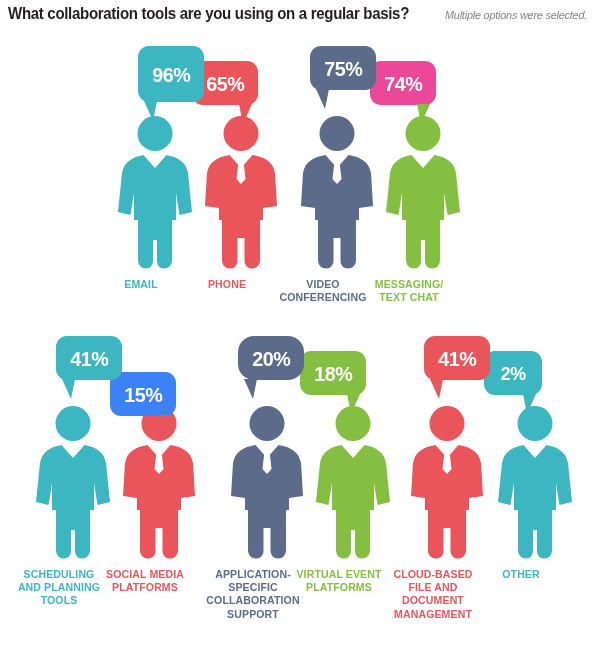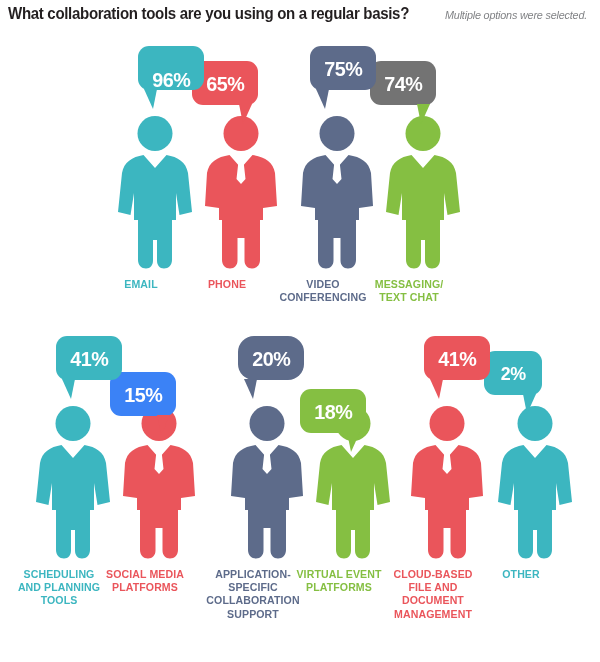--- a/index.html
+++ b/index.html
@@ -112,21 +112,21 @@
 <body>
 
 <div id="header">
   <span class="q">What collaboration tools are you using on a regular basis?</span>
   <span class="note">Multiple options were selected.</span>
 </div>
 
 <div id="chart">
 
   <div class="person-slot" style="left:104px; top:0px;">
-    <div class="bubble" style="left:34px; top:16px; width:66px; height:44px; background:#3CB6C0; color:#3CB6C0; z-index:3;align-items:flex-end;">
+    <div class="bubble" style="left:34px; top:16px; width:66px; height:56px; background:#3CB6C0; color:#3CB6C0; z-index:3;">
       <span class="pct" style="color:#fff">96%</span>
       <span class="tail"></span>
     </div>
     <svg class="figure" style="left:14px; top:86px;" width="74" height="154" viewBox="0 0 74 154">
       <circle cx="37" cy="17.5" r="17.5" fill="#3CB6C0"></circle>
       <path fill="#3CB6C0" d="M25.5,39 L37,52 L48.5,39 C60,41 68,46 70,57 L74,96 L61.5,99 L58,77 L58,104 L16,104 L16,77 L12.5,99 L0,96 L4,57 C6,46 14,41 25.5,39 Z"></path>
       <path fill="#3CB6C0" d="M20,104 L54,104 L54,144 C54,149 50.5,152.5 46,152.5 C41.5,152.5 39,149 39,144.5 L39,124 L35,124 L35,144.5 C35,149 32.5,152.5 28,152.5 C23.5,152.5 20,149 20,144 Z"></path>
       <path fill="#ffffff" d="M34,39 L40,39 L37,46 Z"></path>
     </svg>
     <div class="plabel" style="left:-23px; top:248px; color:#3CB6C0;">
@@ -161,21 +161,21 @@
       <path fill="#5D6B8A" d="M18,104 L56,104 L56,144 C56,149 52.5,152.5 48,152.5 C43.5,152.5 40.5,149 40.5,144.5 L40.5,122 L33.5,122 L33.5,144.5 C33.5,149 30.5,152.5 26,152.5 C21.5,152.5 18,149 18,144 Z"></path>
       <path fill="#ffffff" d="M33.5,39 L40.5,39 L39.5,45 L41.5,63 L37,68 L32.5,63 L34.5,45 Z"></path>
     </svg>
     <div class="plabel" style="left:-23px; top:248px; color:#5D6B8A;">
       <div>VIDEO</div>
       <div>CONFERENCING</div>
     </div>
   </div>
 
   <div class="person-slot" style="left:372px; top:0px;">
-    <div class="bubble" style="left:-2px; top:31px; width:66px; height:44px; background:#737373; color:#85BF42; z-index:2;">
+    <div class="bubble" style="left:-2px; top:31px; width:66px; height:44px; background:#ec4899; color:#85BF42; z-index:2;">
       <span class="pct" style="color:#fff">74%</span>
       <span class="tail" style="left:auto; right:6px; border-left:4px solid transparent; border-right:9px solid transparent;"></span>
     </div>
     <svg class="figure" style="left:14px; top:86px;" width="74" height="154" viewBox="0 0 74 154">
       <circle cx="37" cy="17.5" r="17.5" fill="#85BF42"></circle>
       <path fill="#85BF42" d="M25.5,39 L37,52 L48.5,39 C60,41 68,46 70,57 L74,96 L61.5,99 L58,77 L58,104 L16,104 L16,77 L12.5,99 L0,96 L4,57 C6,46 14,41 25.5,39 Z"></path>
       <path fill="#85BF42" d="M20,104 L54,104 L54,144 C54,149 50.5,152.5 46,152.5 C41.5,152.5 39,149 39,144.5 L39,124 L35,124 L35,144.5 C35,149 32.5,152.5 28,152.5 C23.5,152.5 20,149 20,144 Z"></path>
       <path fill="#ffffff" d="M34,39 L40,39 L37,46 Z"></path>
     </svg>
     <div class="plabel" style="left:-23px; top:248px; color:#85BF42;">
@@ -232,21 +232,21 @@
     </svg>
     <div class="plabel" style="left:-23px; top:242px; color:#5D6B8A;">
       <div>APPLICATION-</div>
       <div>SPECIFIC</div>
       <div>COLLABORATION</div>
       <div>SUPPORT</div>
     </div>
   </div>
 
   <div class="person-slot" style="left:302px; top:296px;">
-    <div class="bubble" style="left:-2px; top:25px; width:66px; height:44px; background:#85BF42; color:#85BF42; z-index:2;margin-top:38px;">
+    <div class="bubble" style="left:-2px; top:25px; width:66px; height:44px; background:#85BF42; color:#85BF42; z-index:2;">
       <span class="pct" style="color:#fff">18%</span>
       <span class="tail" style="left:auto; right:6px; border-left:4px solid transparent; border-right:9px solid transparent;"></span>
     </div>
     <svg class="figure" style="left:14px; top:80px;" width="74" height="154" viewBox="0 0 74 154">
       <circle cx="37" cy="17.5" r="17.5" fill="#85BF42"></circle>
       <path fill="#85BF42" d="M25.5,39 L37,52 L48.5,39 C60,41 68,46 70,57 L74,96 L61.5,99 L58,77 L58,104 L16,104 L16,77 L12.5,99 L0,96 L4,57 C6,46 14,41 25.5,39 Z"></path>
       <path fill="#85BF42" d="M20,104 L54,104 L54,144 C54,149 50.5,152.5 46,152.5 C41.5,152.5 39,149 39,144.5 L39,124 L35,124 L35,144.5 C35,149 32.5,152.5 28,152.5 C23.5,152.5 20,149 20,144 Z"></path>
       <path fill="#ffffff" d="M34,39 L40,39 L37,46 Z"></path>
     </svg>
     <div class="plabel" style="left:-23px; top:242px; color:#85BF42;">

